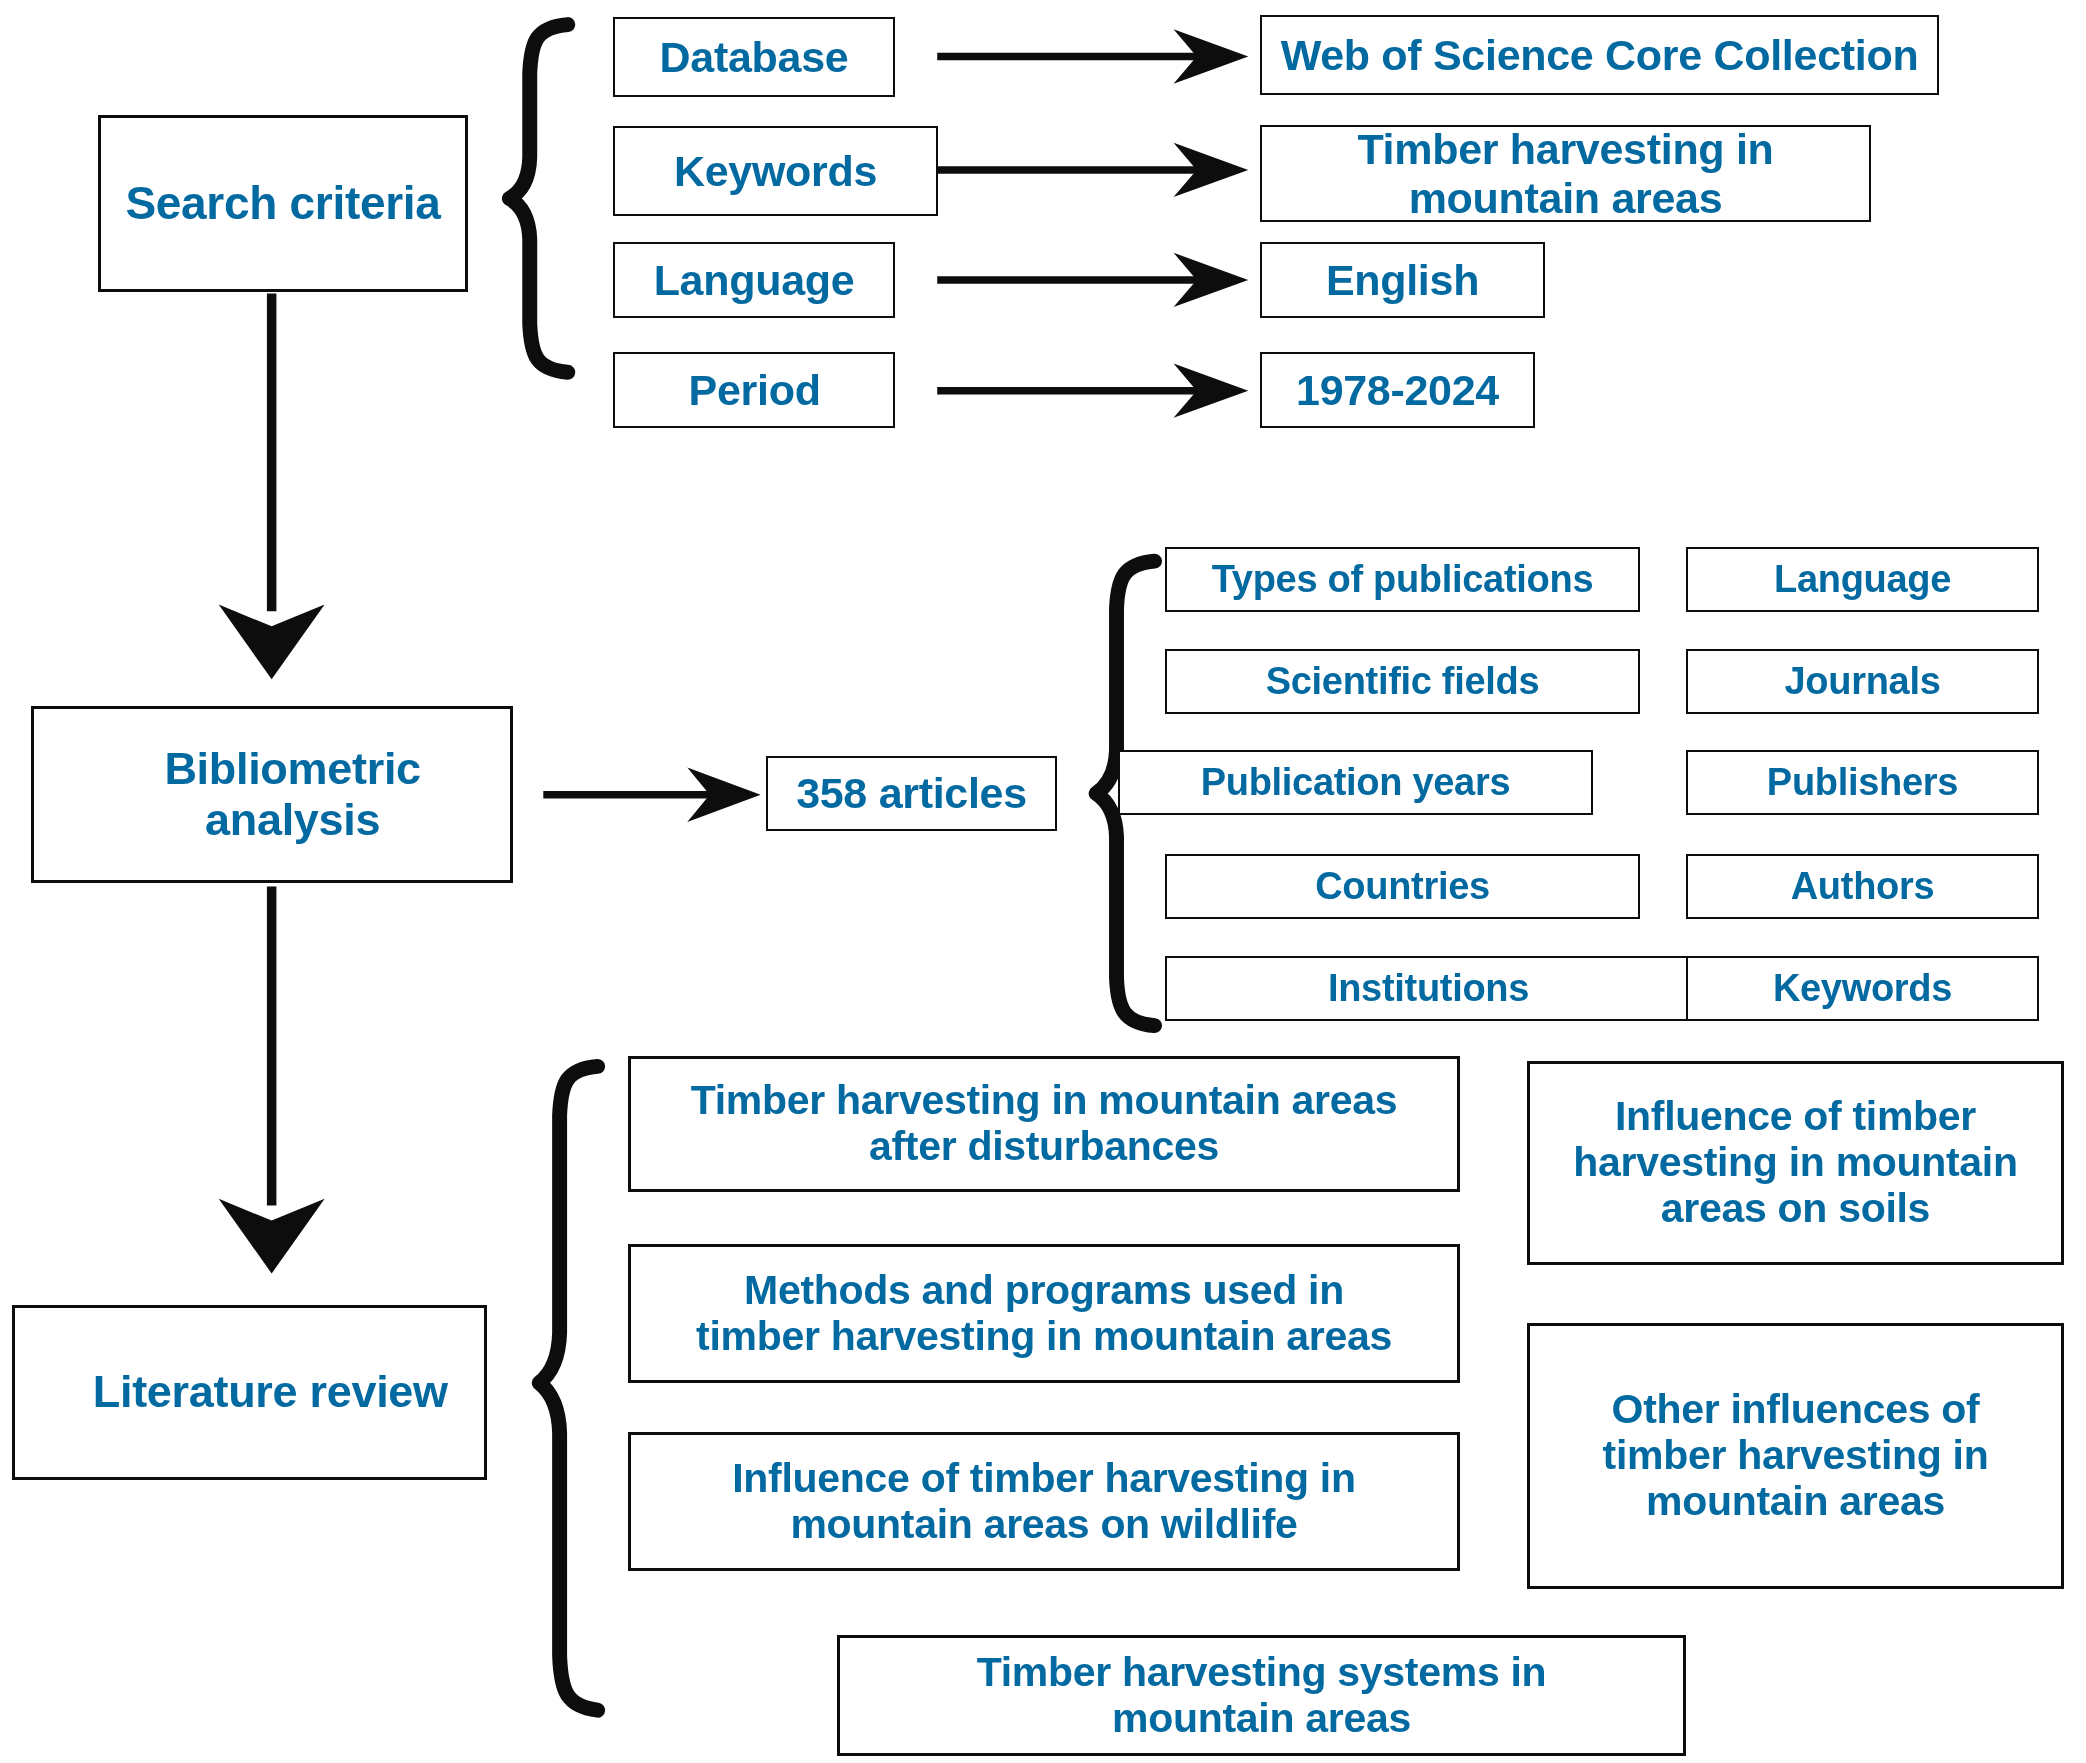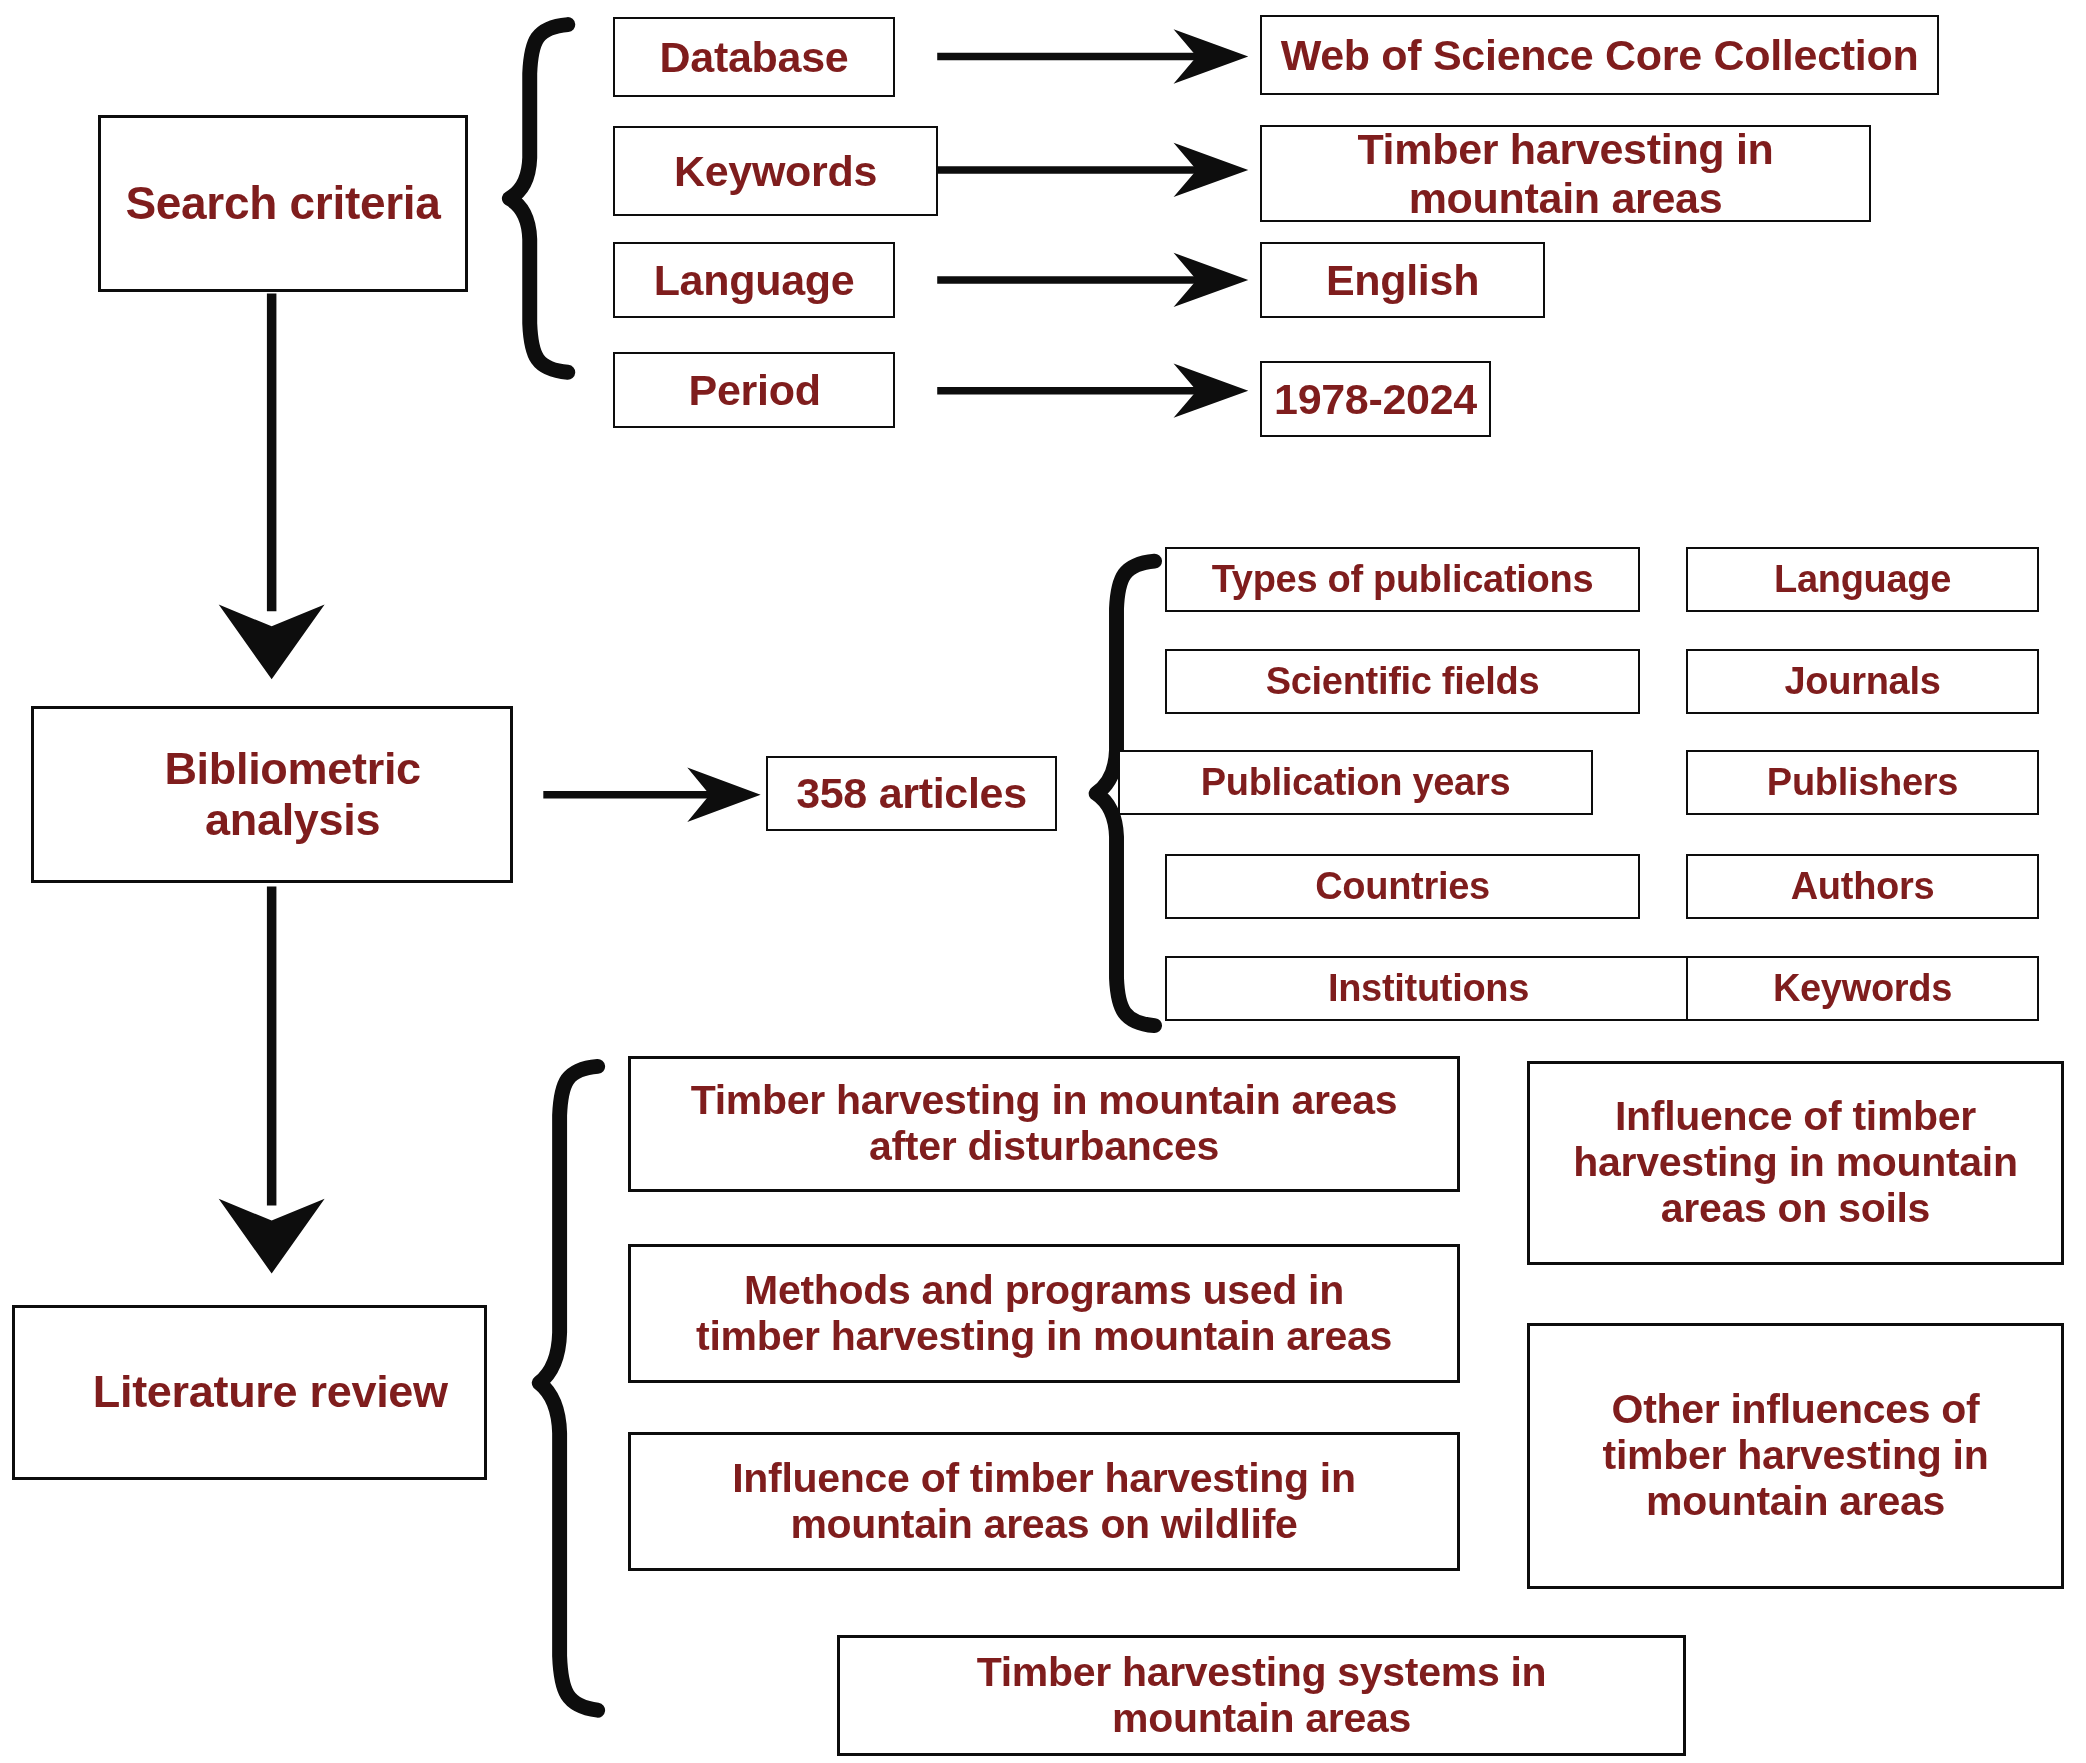--- a/index.html
+++ b/index.html
@@ -27,21 +27,21 @@
   }
   .node {
     position: absolute;
     box-sizing: border-box;
     border: 3.4px solid #0d0d0d;
     background: #ffffff;
     display: flex;
     align-items: center;
     justify-content: center;
     text-align: center;
-    color: #7f1d1d;
+    color: #0369a1;
     font-weight: bold;
     line-height: 1.12;
     padding: 2.7px 6.8px;
     letter-spacing: -0.3px;
     z-index: 2;
   }
   .node.thin { border-width: 2.7px; }
   .t60  { font-size: 41px; }
   .t62  { font-size: 38px; }
   .t64  { font-size: 43px; }
@@ -128,21 +128,21 @@
 
   <div class="node thin t64" style="left:613px; top:352px; width:282px; height:76px;padding-left:8px;">Period</div>
 
   <div class="node thin t64" style="left:1260px; top:15px; width:679px; height:80px;">Web of Science Core Collection</div>
 
   <div class="node thin t64" style="left:1260px; top:125px; width:611px; height:97px; white-space:pre-line;">Timber harvesting in
 mountain areas</div>
 
   <div class="node thin t64" style="left:1260px; top:242px; width:285px; height:76px;">English</div>
 
-  <div class="node thin t64" style="left:1260px; top:361px; width:231px; height:76px;text-align:right;">1978-2024</div>
+  <div class="node thin t64" style="left:1260px; top:352px; width:275px; height:76px;text-align:right;">1978-2024</div>
 
   <div class="node t66" style="left:31px; top:706px; width:482px; height:177px;">Bibliometric analysis</div>
 
   <div class="node thin t64" style="left:766px; top:756px; width:291px; height:75px;">358 articles</div>
 
   <div class="node thin t62" style="left:1165px; top:547px; width:475px; height:65px;">Types of publications</div>
 
   <div class="node thin t62" style="left:1165px; top:649px; width:475px; height:65px;">Scientific fields</div>
 
   <div class="node thin t62" style="left:1118px; top:750px; width:475px; height:65px;">Publication years</div>

